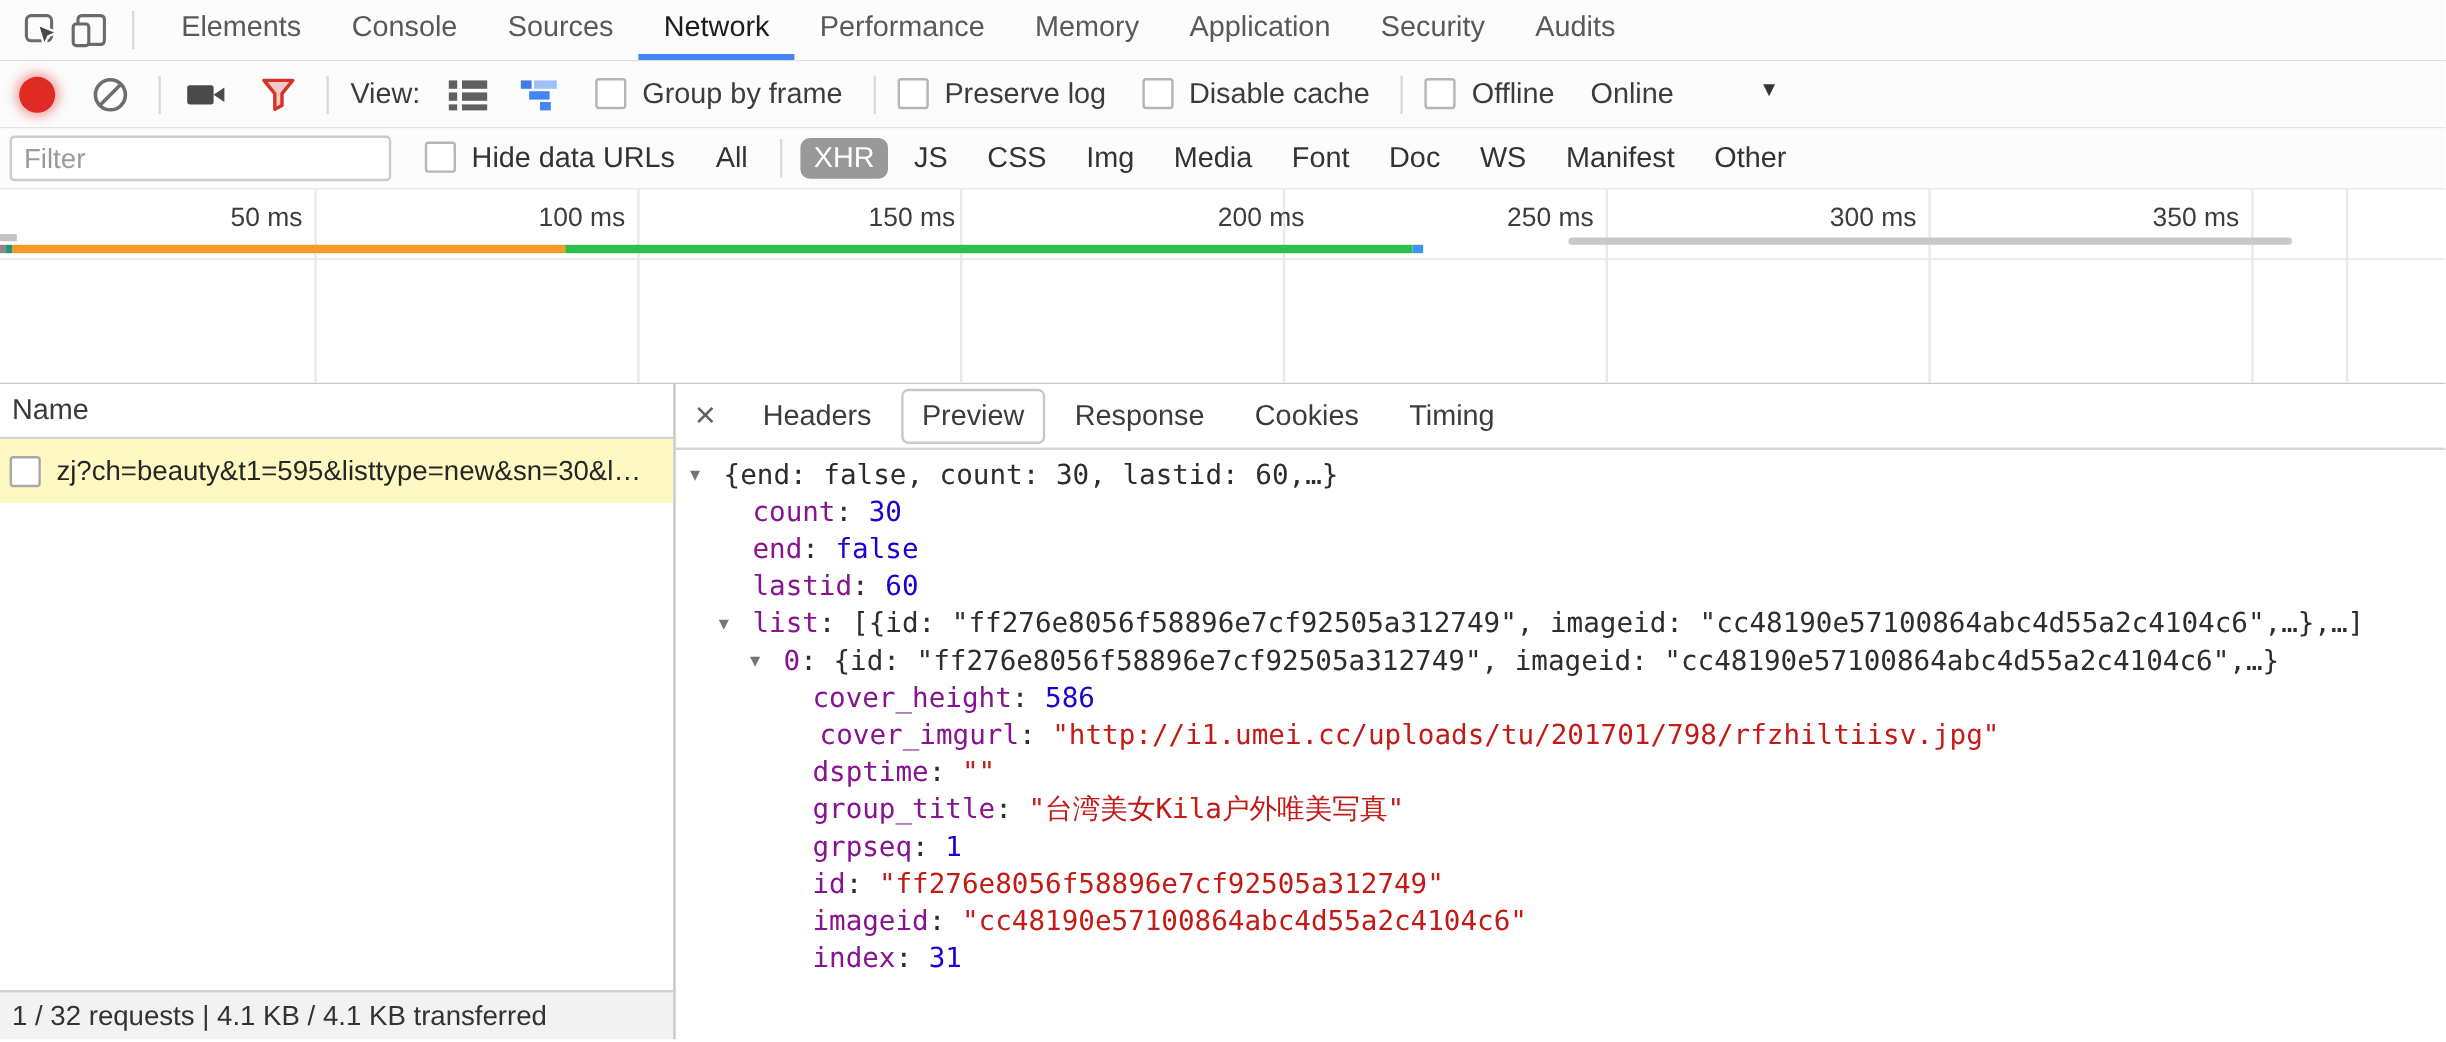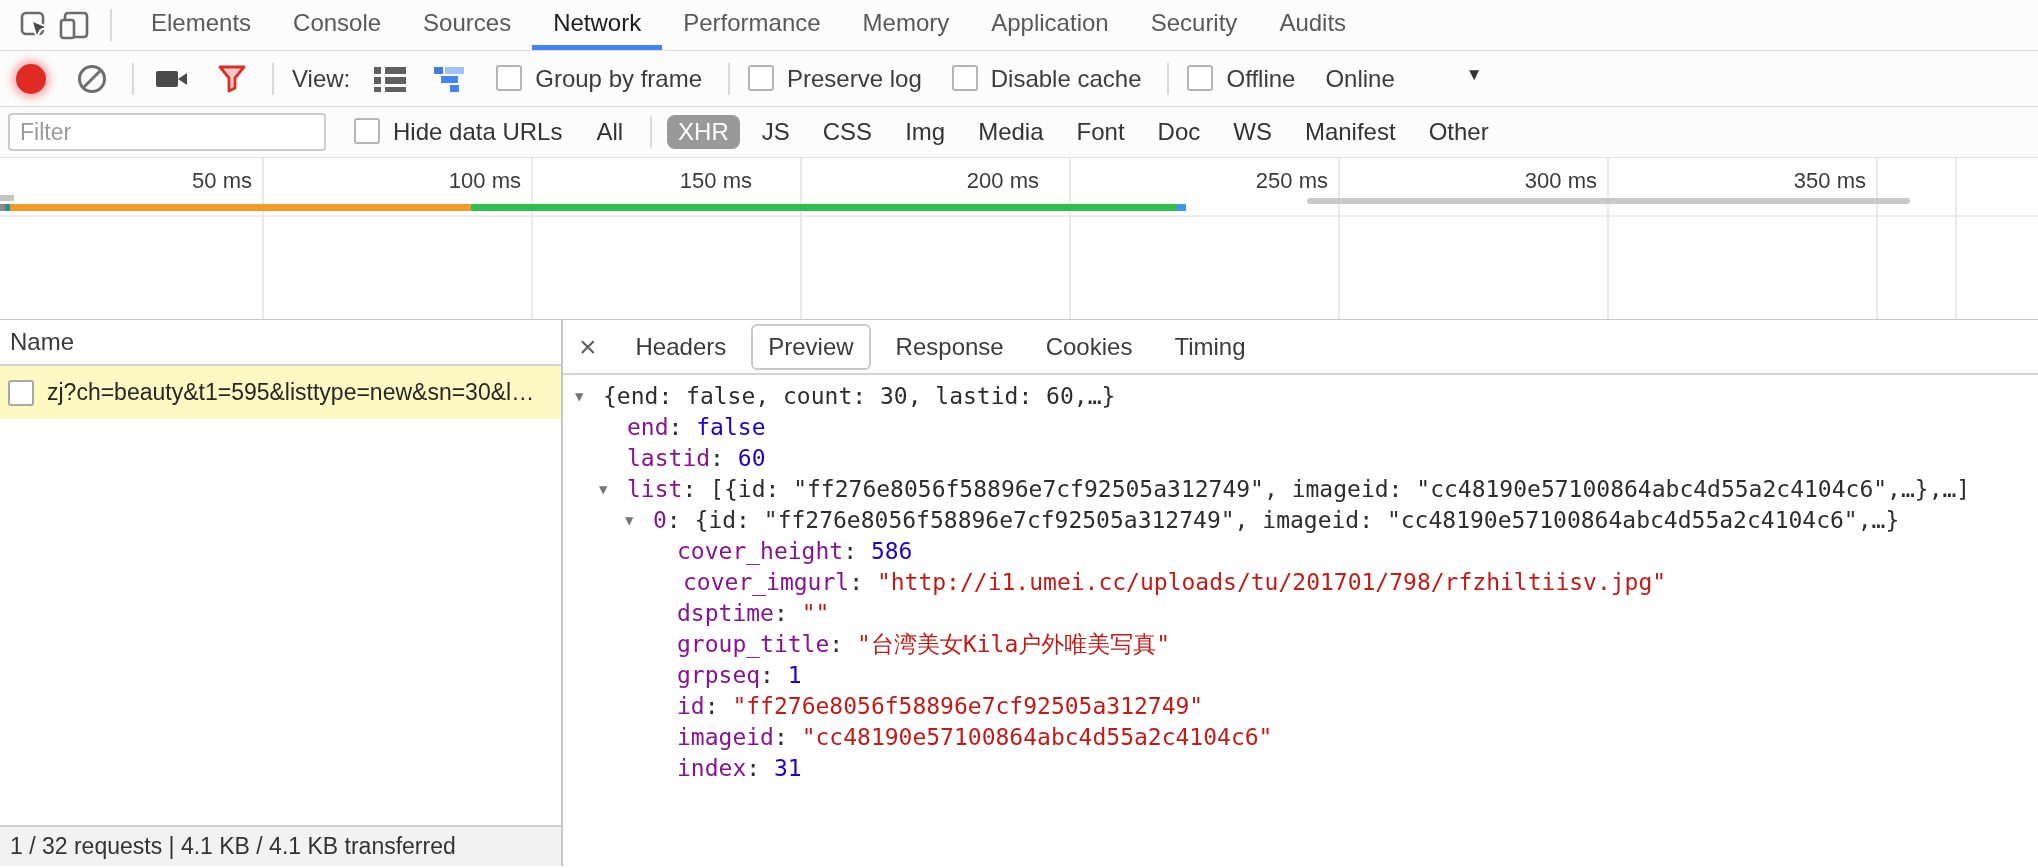--- a/index.html
+++ b/index.html
@@ -192,23 +192,23 @@
       </div>
   </div>
 
   <div class="overview" id="overview">
     <div class="ov-hline"></div>
   <div class="gridline" style="left: 262px;"></div>
       <div class="tick-label" style="left: 252px;">50 ms</div>
       <div class="gridline" style="left: 531px;"></div>
       <div class="tick-label" style="left: 521px;">100 ms</div>
       <div class="gridline" style="left: 800px;"></div>
-      <div class="tick-label" style="left: 752px;">150 ms</div>
+      <div class="tick-label" style="left: 796px;">150 ms</div>
       <div class="gridline" style="left: 1069px;"></div>
-      <div class="tick-label" style="left: 1039px;">200 ms</div>
+      <div class="tick-label" style="left: 1087px;">200 ms</div>
       <div class="gridline" style="left: 1338px;"></div>
       <div class="tick-label" style="left: 1328px;">250 ms</div>
       <div class="gridline" style="left: 1607px;"></div>
       <div class="tick-label" style="left: 1597px;">300 ms</div>
       <div class="gridline" style="left: 1876px;"></div>
       <div class="tick-label" style="left: 1866px;">350 ms</div>
       <div class="gridline" style="left: 1955px;"></div>
       <div class="ov-topblock" style="left: 0px; width: 14px; background: rgb(196, 196, 196);"></div>
       <div class="wseg" style="left: 0px; width: 5px; background: rgb(138, 138, 138);"></div>
       <div class="wseg" style="left: 5px; width: 5px; background: rgb(42, 145, 135);"></div>
@@ -238,20 +238,21 @@
         <span id="subtabs-holder" style="display:flex;align-items:center">
             <span class="subtab">Headers</span>
             <span class="subtab active">Preview</span>
             <span class="subtab">Response</span>
             <span class="subtab">Cookies</span>
             <span class="subtab">Timing</span>
           </span>
       </div>
       <div class="preview" id="json-tree">
           <div class="jline" style="padding-left: 40px;"><span class="jarrow" style="left: 12px;">▼</span><span class="tok-plain">{end: false, count: 30, lastid: 60,…}</span></div>
+          <div class="jline" style="padding-left: 64px;"><span class="tok-key">count</span><span class="tok-plain">: </span><span class="tok-num">30</span></div>
           <div class="jline" style="padding-left: 64px;"><span class="tok-key">end</span><span class="tok-plain">: </span><span class="tok-num">false</span></div>
           <div class="jline" style="padding-left: 64px;"><span class="tok-key">lastid</span><span class="tok-plain">: </span><span class="tok-num">60</span></div>
           <div class="jline" style="padding-left: 64px;"><span class="jarrow" style="left: 36px;">▼</span><span class="tok-key">list</span><span class="tok-plain">: [{id: "ff276e8056f58896e7cf92505a312749", imageid: "cc48190e57100864abc4d55a2c4104c6",…},…]</span></div>
           <div class="jline" style="padding-left: 90px;"><span class="jarrow" style="left: 62px;">▼</span><span class="tok-key">0</span><span class="tok-plain">: {id: "ff276e8056f58896e7cf92505a312749", imageid: "cc48190e57100864abc4d55a2c4104c6",…}</span></div>
           <div class="jline" style="padding-left: 114px;"><span class="tok-key">cover_height</span><span class="tok-plain">: </span><span class="tok-num">586</span></div>
           <div class="jline" style="padding-left: 120px;"><span class="tok-key">cover_imgurl</span><span class="tok-plain">: </span><span class="tok-str">"http://i1.umei.cc/uploads/tu/201701/798/rfzhiltiisv.jpg"</span></div>
           <div class="jline" style="padding-left: 114px;"><span class="tok-key">dsptime</span><span class="tok-plain">: </span><span class="tok-str">""</span></div>
           <div class="jline" style="padding-left: 114px;"><span class="tok-key">group_title</span><span class="tok-plain">: </span><span class="tok-str">"台湾美女Kila户外唯美写真"</span></div>
           <div class="jline" style="padding-left: 114px;"><span class="tok-key">grpseq</span><span class="tok-plain">: </span><span class="tok-num">1</span></div>
           <div class="jline" style="padding-left: 114px;"><span class="tok-key">id</span><span class="tok-plain">: </span><span class="tok-str">"ff276e8056f58896e7cf92505a312749"</span></div>

